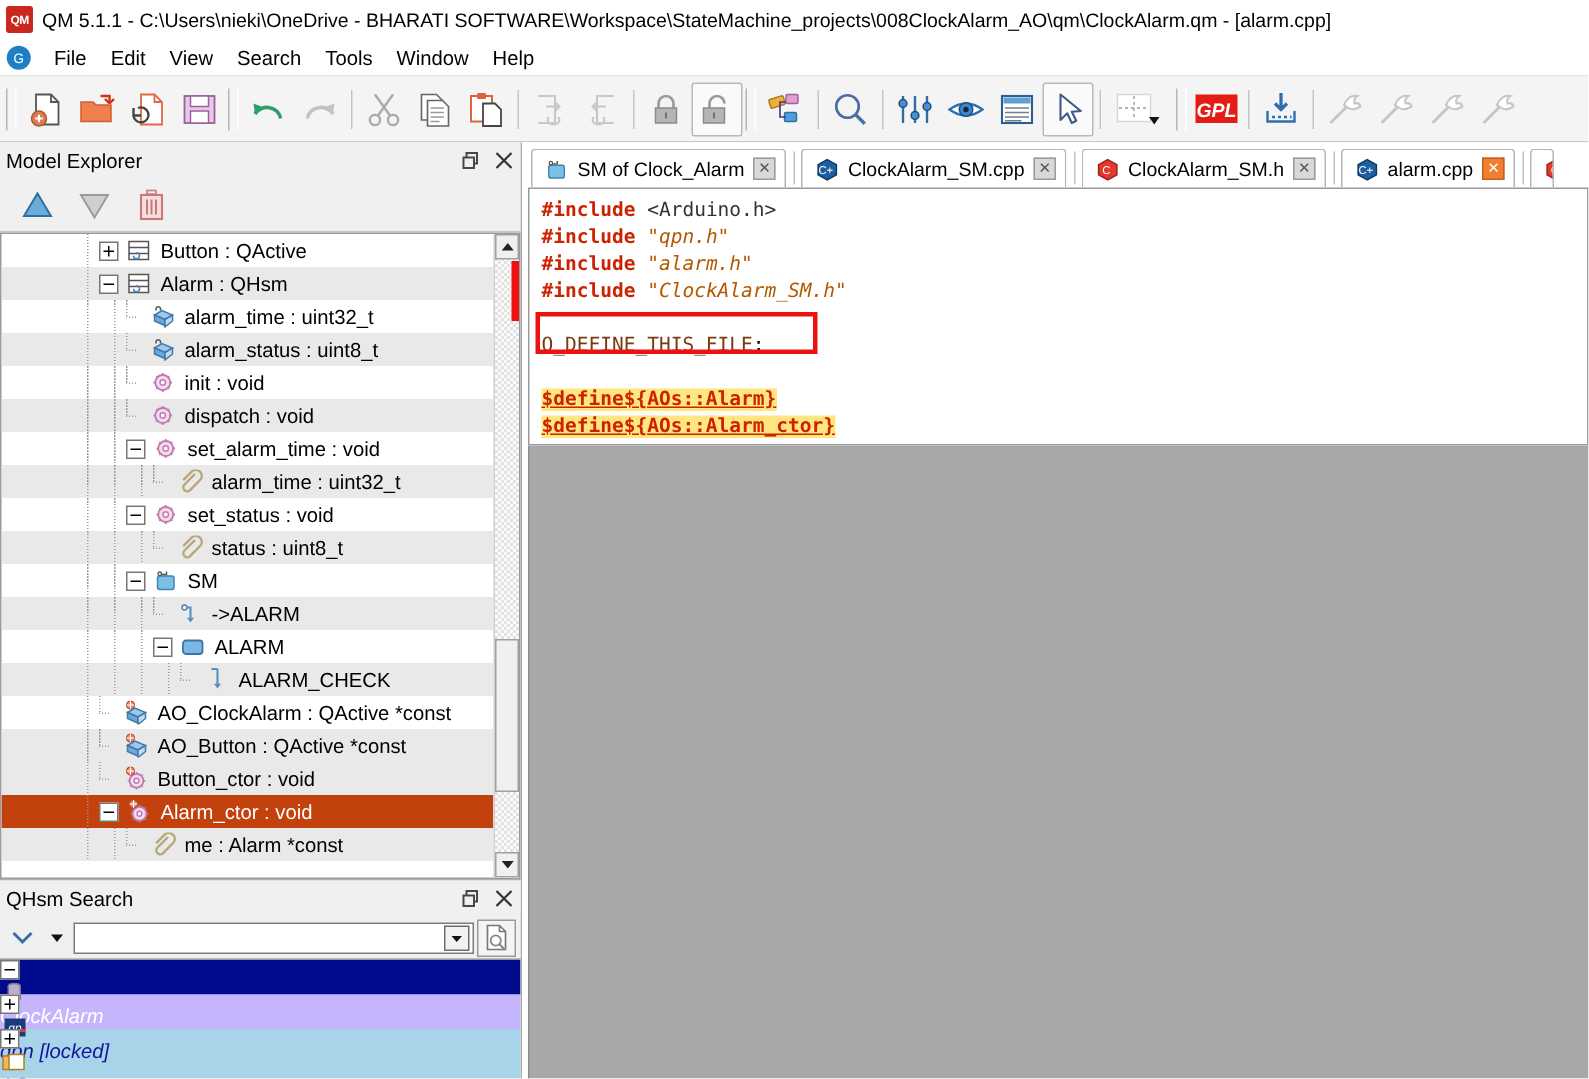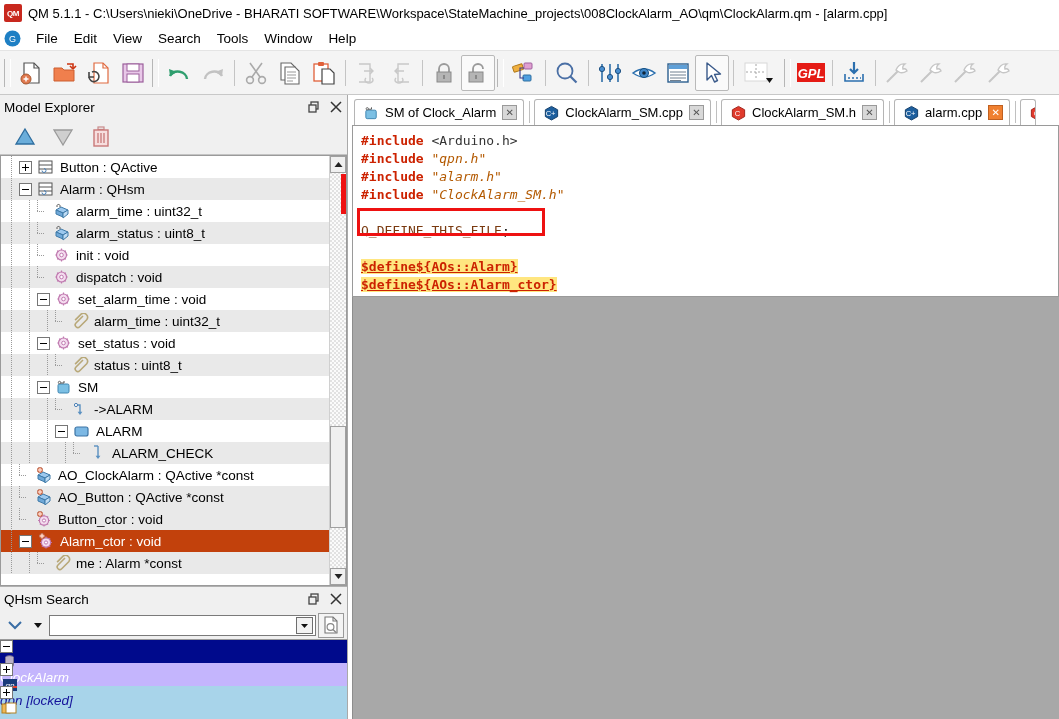--- a/index.html
+++ b/index.html
@@ -162,20 +162,21 @@
     position: relative;
   }
   .trow {
     height: 22px;
     display: flex;
     align-items: center;
     font-size: 13.5px;
     color: #000;
     white-space: nowrap;
     position: relative;
+    padding-left: 47px;
   }
   .trow.alt { background: #e9e9e9; }
   .trow.sel { background: #c2410c; color: #ffffff; }
   .trow .indent { flex: 0 0 auto; height: 100%; position: relative; }
   .trow .guide {
     position: absolute; top: 0; bottom: 0; width: 1px;
     background: repeating-linear-gradient(to bottom,#9a9a9a 0 1px,transparent 1px 2px);
   }
   .exp {
     width: 13px; height: 13px;
@@ -362,21 +363,21 @@
     font-family: "DejaVu Sans Mono", monospace;
     font-size: 13px;
     line-height: 18px;
     position: relative;
     overflow: hidden;
   }
   .cline { height: 18px; white-space: pre; }
   .kw { color: #cc2200; font-weight: bold; }
   .str { color: #b35900; font-style: italic; }
   .ang { color: #333333; }
-  .qdef { color: #7a3a10; }
+  .qdef { color: #7a3a10; text-decoration: underline; }
   .macro {
     color: #cc2200; font-weight: bold;
     background: #ffe680;
     text-decoration: underline;
     text-decoration-color: #cc2200;
   }
   #redbox {
     position: absolute;
     border: 3px solid #ee1111;
     left: 4px;

